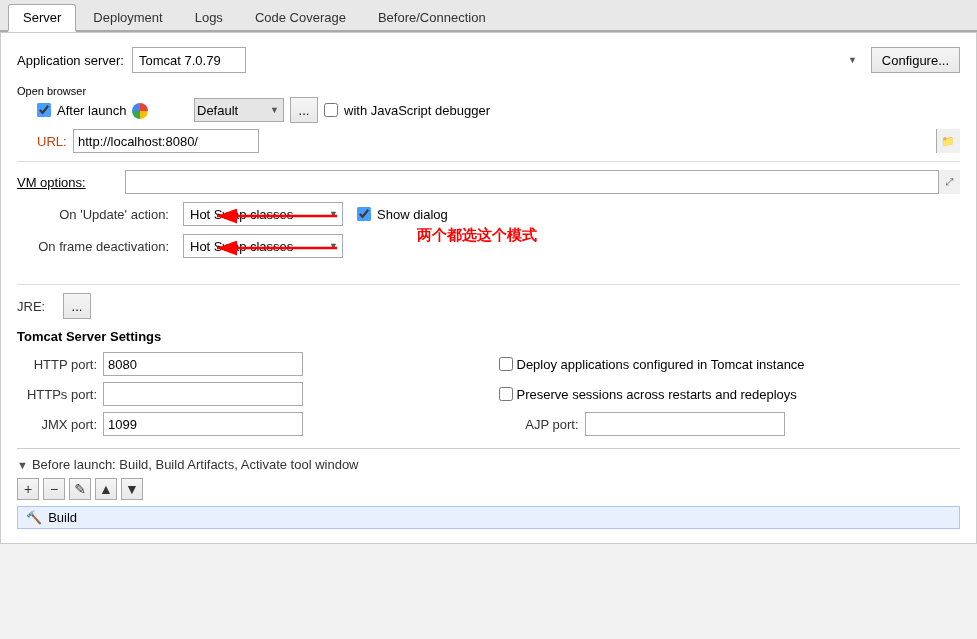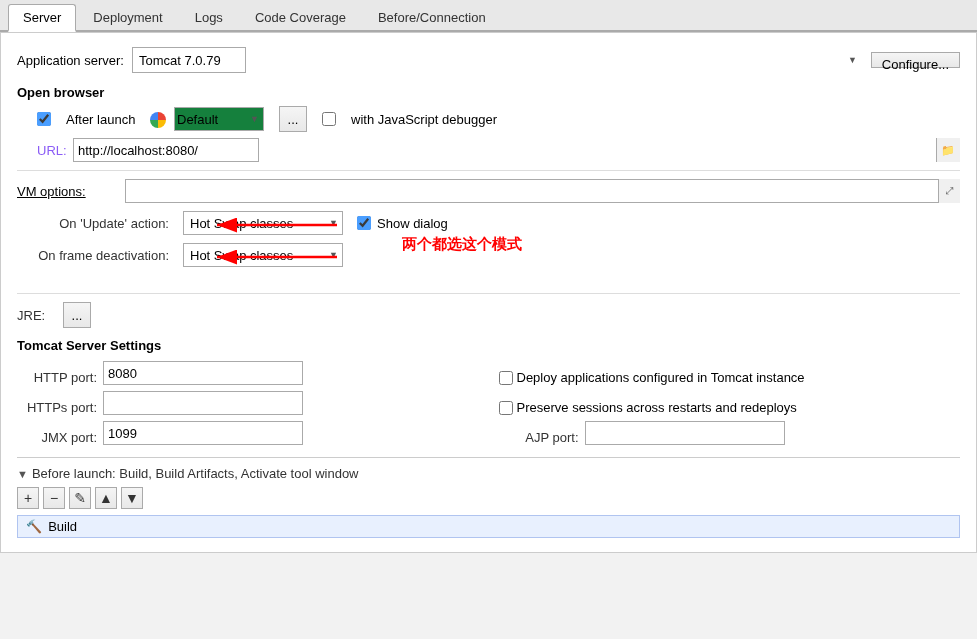--- a/index.html
+++ b/index.html
@@ -80,43 +80,43 @@
       transform: translateY(-50%);
       pointer-events: none;
       color: #555;
     }
     .btn {
       border: 1px solid #aaa;
       background: linear-gradient(to bottom, #f5f5f5, #e8e8e8);
       padding: 4px 10px;
       font-size: 13px;
       cursor: pointer;
-      height: 16px;
+      height: 26px;
       white-space: nowrap;
       color: #000;
     }
     .btn-small {
       padding: 3px 6px;
       min-width: 28px;
       height: 26px;
     }
 
     
     .open-browser-section {
       margin-bottom: 8px;
     }
     .open-browser-header {
-      font-size: 13px;
-      font-weight: 700;
-      margin-bottom: 6px;
+      font-size: 11px;
+      font-weight: 400;
+      margin-bottom: 0;
     }
     .open-browser-row {
       display: flex;
       align-items: center;
-      gap: 15px;
+      gap: 6px;
       margin-left: 20px;
       margin-bottom: 6px;
     }
 
     input[type="checkbox"] {
       width: 14px;
       height: 14px;
       cursor: pointer;
       accent-color: #4a9eff;
     }
@@ -137,47 +137,48 @@
       font-size: 9px;
       position: absolute;
       right: 5px;
       top: 50%;
       transform: translateY(-50%);
       pointer-events: none;
       color: #555;
     }
     .browser-select {
       border: 1px solid #aaa;
-      background: #15803d;
+      background: #e5e5e5;
       padding: 2px 22px 2px 4px;
       font-size: 13px;
       height: 24px;
       appearance: none;
       -webkit-appearance: none;
       cursor: pointer;
       width: 100px;
+      margin-left: 38px;
     }
 
     .chrome-icon {
       width: 16px;
       height: 16px;
       border-radius: 50%;
       background: conic-gradient(#ea4335 0deg 90deg, #fbbc05 90deg 180deg, #34a853 180deg 270deg, #4285f4 270deg 360deg);
       display: inline-block;
     }
 
     .url-row {
       display: flex;
       align-items: center;
       gap: 6px;
       margin-left: 20px;
     }
     .url-label {
       font-size: 13px;
-      color: #8b5cf6;
+      color: #c2410c;
       min-width: 30px;
     }
     .url-input {
       flex: 1;
       border: 1px solid #aaa;
       padding: 2px 24px 2px 4px;
       font-size: 13px;
       height: 24px;
       background: #fff;
     }
@@ -332,21 +333,21 @@
       font-weight: 600;
       margin-bottom: 8px;
     }
     .port-grid {
       display: grid;
       grid-template-columns: 1fr 1fr;
       gap: 6px 20px;
     }
     .port-row {
       display: flex;
-      align-items: flex-end;
+      align-items: center;
       gap: 6px;
     }
     .port-label {
       font-size: 13px;
       color: #333;
       min-width: 80px;
       text-align: right;
     }
     .port-input {
       border: 1px solid #aaa;
@@ -526,21 +527,21 @@
         <marker id="arrowhead" markerWidth="8" markerHeight="6" refX="8" refY="3" orient="auto">
           <polygon points="0 0, 8 3, 0 6" fill="red"></polygon>
         </marker>
       </defs>
 
       <path d="M 320 14 L 200 14" stroke="red" stroke-width="2.5" fill="none" marker-end="url(#arrowhead)"></path>
 
       <path d="M 320 46 L 200 46" stroke="red" stroke-width="2.5" fill="none" marker-end="url(#arrowhead)"></path>
     </svg>
 
-    <span class="chinese-annotation" style="left: 385px; top: 24px; color: red; font-size: 15px;">两个都选这个模式</span>
+    <span class="chinese-annotation" style="left: 400px; top: 24px; color: red; font-size: 15px;">两个都选这个模式</span>
   </div>
 
   <hr class="separator">
 
   <div class="jre-row" style="border-top:none;padding-top:0;">
     <span class="jre-label">JRE:</span>
     <button class="btn btn-small">...</button>
   </div>
 
   <div class="tomcat-section">

